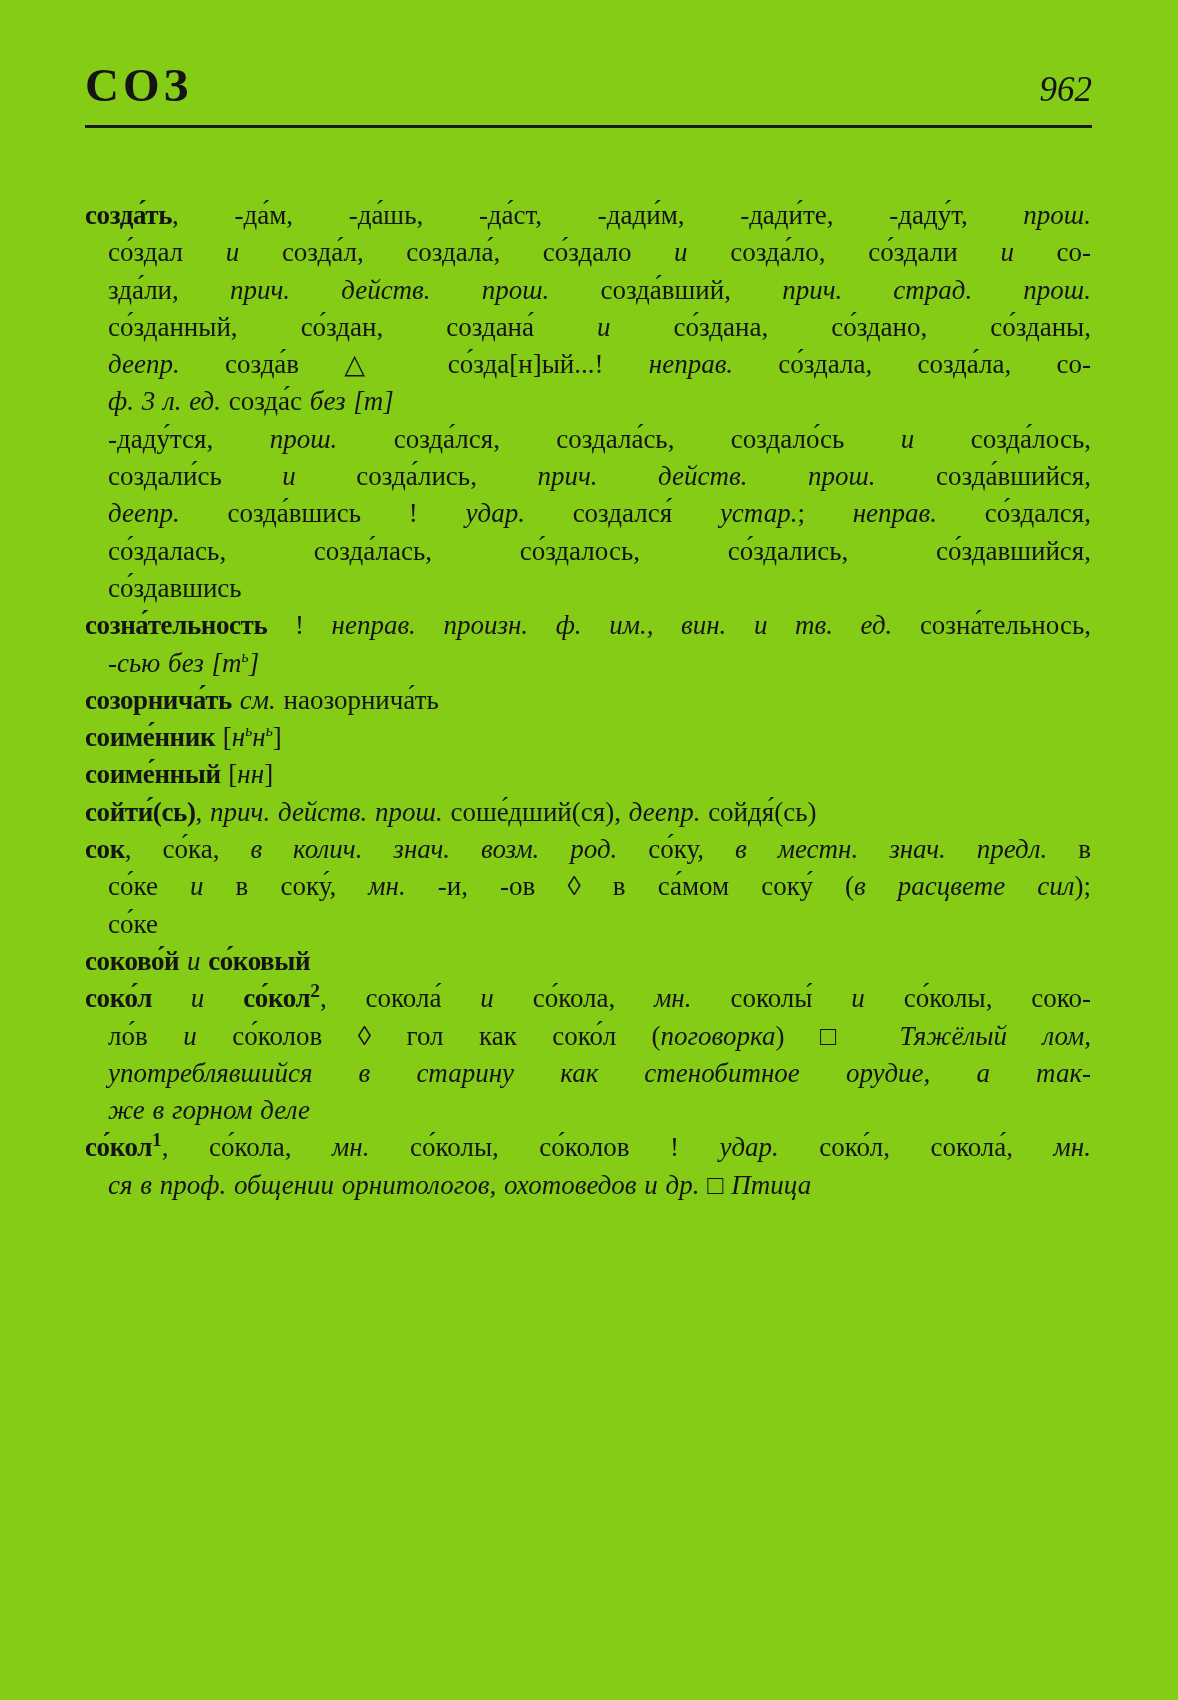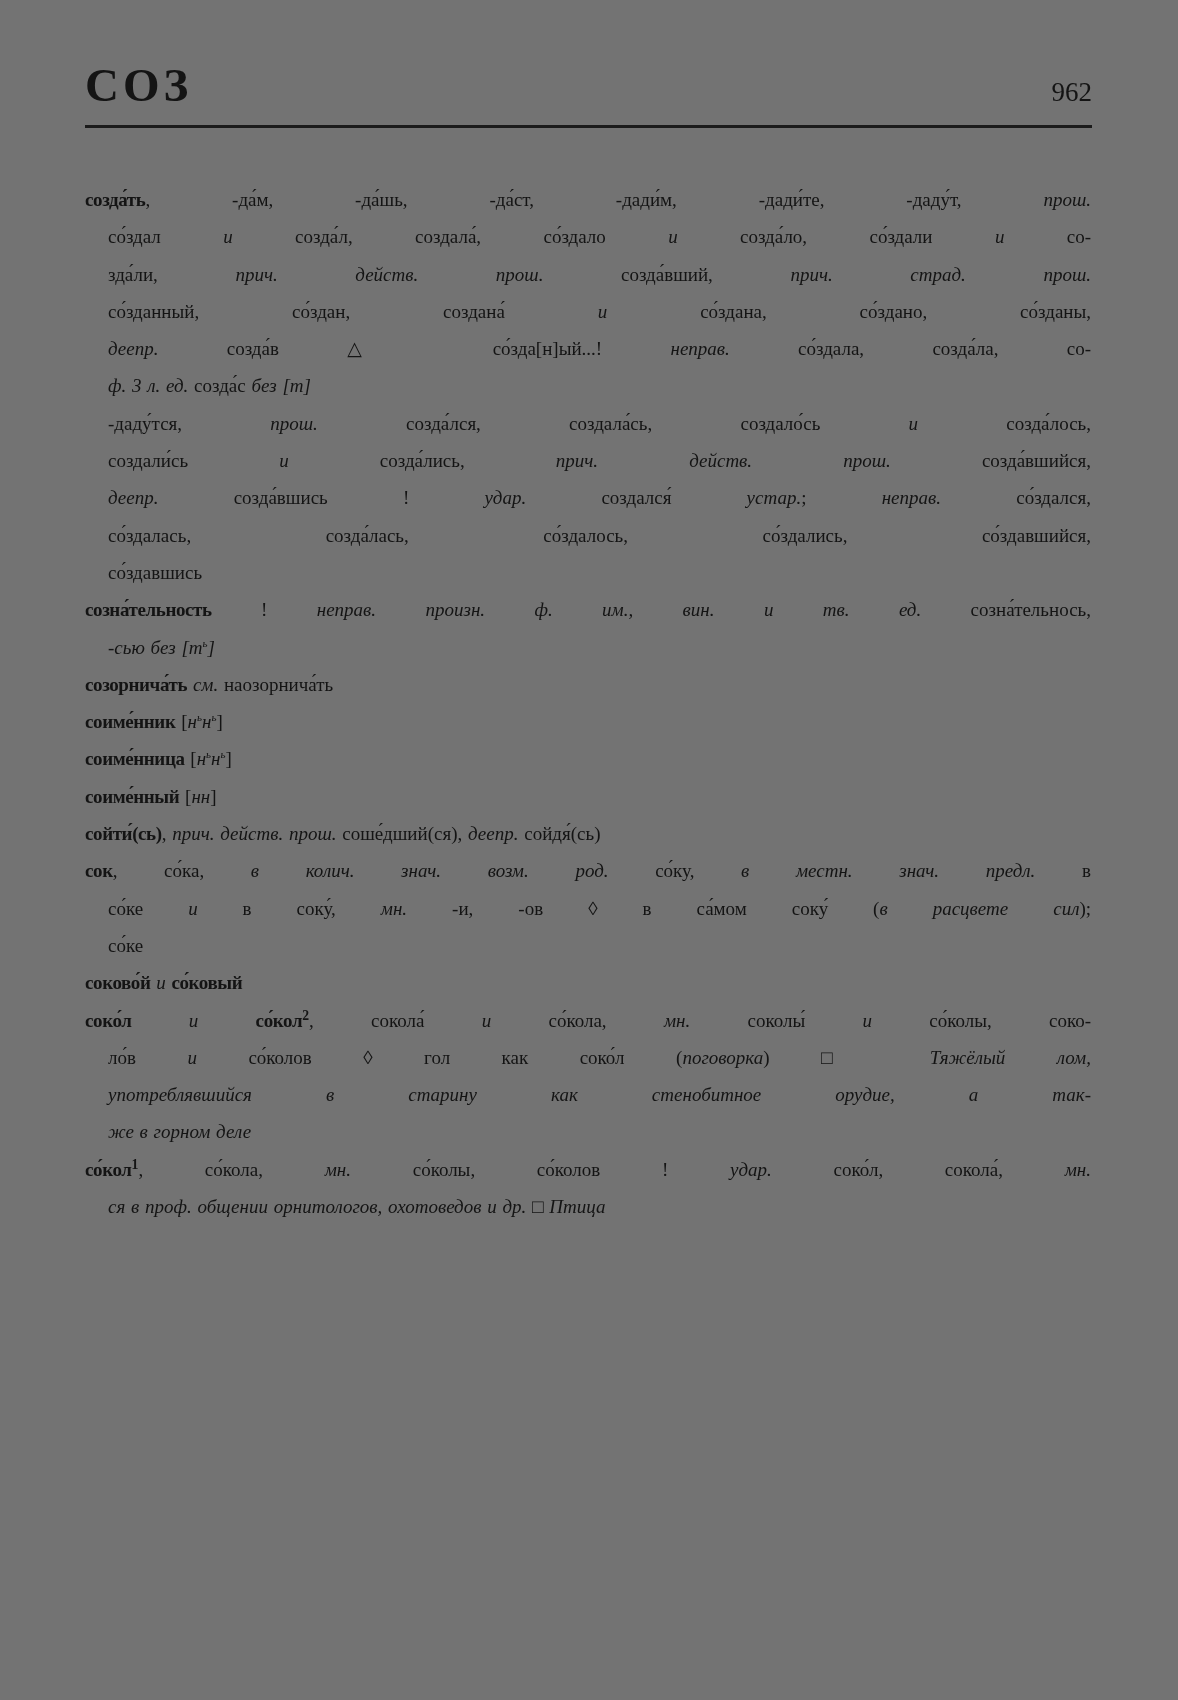--- a/index.html
+++ b/index.html
@@ -3,39 +3,39 @@
 <meta charset="utf-8">
 <style>
   html, body { margin: 0; padding: 0; background: #ffffff; }
   body {
     width: 1178px; height: 1700px;
     font-family: "Liberation Serif", "DejaVu Serif", "DejaVu Sans", serif;
     color: #141414;
     position: relative;
     overflow: hidden;
   }
-  .page { position: absolute; inset: 0; background: #737373; }
+  .page { position: absolute; inset: 0; background: #84cc16; }
 
   .header {
     position: absolute; left: 85px; right: 86px; top: 62px;
     display: flex; justify-content: space-between; align-items: baseline;
   }
   .guide-word {
     font-weight: 700; font-size: 47px; letter-spacing: 4px; line-height: 1;
   }
-  .page-number { font-size: 27px; line-height: 1; }
+  .page-number { font-size: 35px; line-height: 1; font-style: italic; }
 
   .rule {
     position: absolute; left: 85px; right: 86px; top: 125px;
     height: 3px; background: #1b1b1b;
   }
 
   .entries {
-    position: absolute; left: 85px; top: 181px; width: 1006px;
-    font-size: 19px; line-height: 37.3px;
+    position: absolute; left: 85px; top: 197px; width: 1006px;
+    font-size: 27px; line-height: 37.3px;
   }
   .entry { margin: 0; }
   .line {
     text-align: justify;
     text-align-last: left;
     margin-left: 23px;
     word-spacing: 1px;
   }
   .line.first { margin-left: 0; }
   .line.just { text-align-last: justify; }
@@ -75,23 +75,20 @@
         <div class="line first just"><span class="s-b">созна́тельность</span><span class="s-n"> ! </span><span class="s-i">неправ. произн. ф. им., вин. и тв. ед.</span><span class="s-n"> созна́тельнось,</span></div>
         <div class="line"><span class="s-i">-сью без [т</span><span class="s-is">ь</span><span class="s-i">]</span></div>
       </div>
       <div class="entry">
         <div class="line first"><span class="s-b">созорнича́ть</span><span class="s-n"> </span><span class="s-i">см.</span><span class="s-n"> наозорнича́ть</span></div>
       </div>
       <div class="entry">
         <div class="line first"><span class="s-b">соиме́нник</span><span class="s-n"> [</span><span class="s-i">н</span><span class="s-is">ь</span><span class="s-i">н</span><span class="s-is">ь</span><span class="s-n">]</span></div>
       </div>
       <div class="entry">
-        <div class="line first"><span class="s-b">соиме́нница</span><span class="s-n"> [</span><span class="s-i">н</span><span class="s-is">ь</span><span class="s-i">н</span><span class="s-is">ь</span><span class="s-n">]</span></div>
-      </div>
-      <div class="entry">
         <div class="line first"><span class="s-b">соиме́нный</span><span class="s-n"> [</span><span class="s-i">нн</span><span class="s-n">]</span></div>
       </div>
       <div class="entry">
         <div class="line first"><span class="s-b">сойти́(сь)</span><span class="s-n">, </span><span class="s-i">прич. действ. прош.</span><span class="s-n"> соше́дший(ся), </span><span class="s-i">деепр.</span><span class="s-n"> сойдя́(сь)</span></div>
       </div>
       <div class="entry">
         <div class="line first just"><span class="s-b">сок</span><span class="s-n">, со́ка, </span><span class="s-i">в колич. знач. возм. род.</span><span class="s-n"> со́ку, </span><span class="s-i">в местн. знач. предл.</span><span class="s-n"> в</span></div>
         <div class="line just"><span class="s-n">со́ке </span><span class="s-i">и</span><span class="s-n"> в соку́, </span><span class="s-i">мн.</span><span class="s-n"> -и, -ов ◊ в са́мом соку́ (</span><span class="s-i">в расцвете сил</span><span class="s-n">);</span></div>
         <div class="line"><span class="s-n">со́ке</span></div>
       </div>

